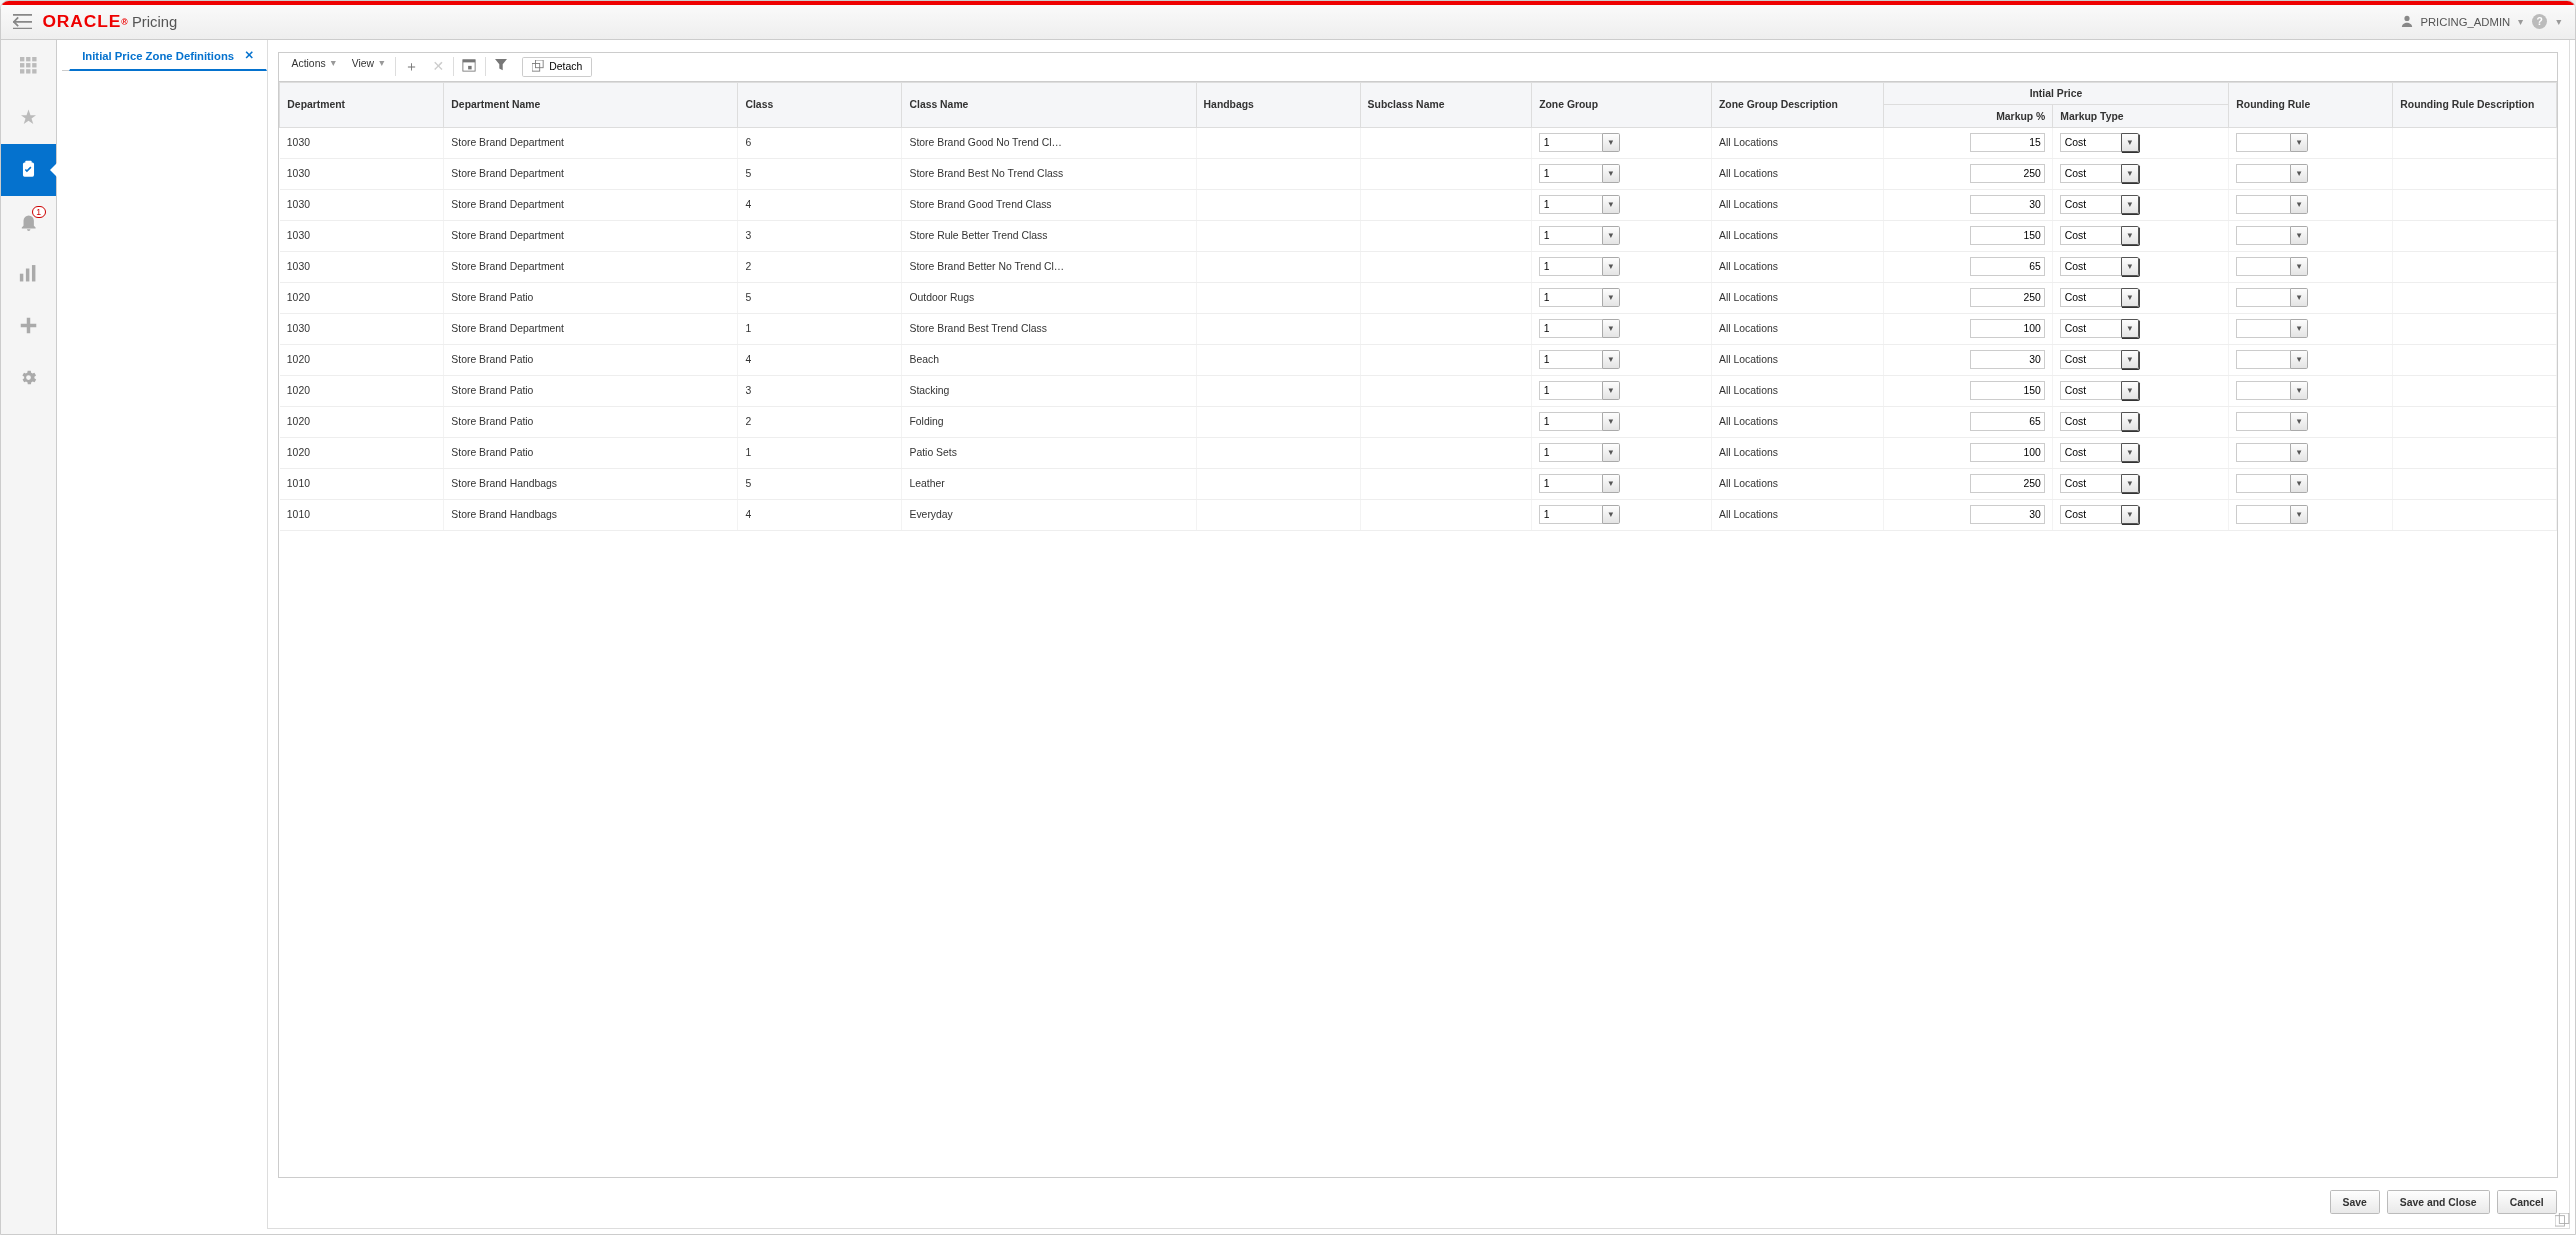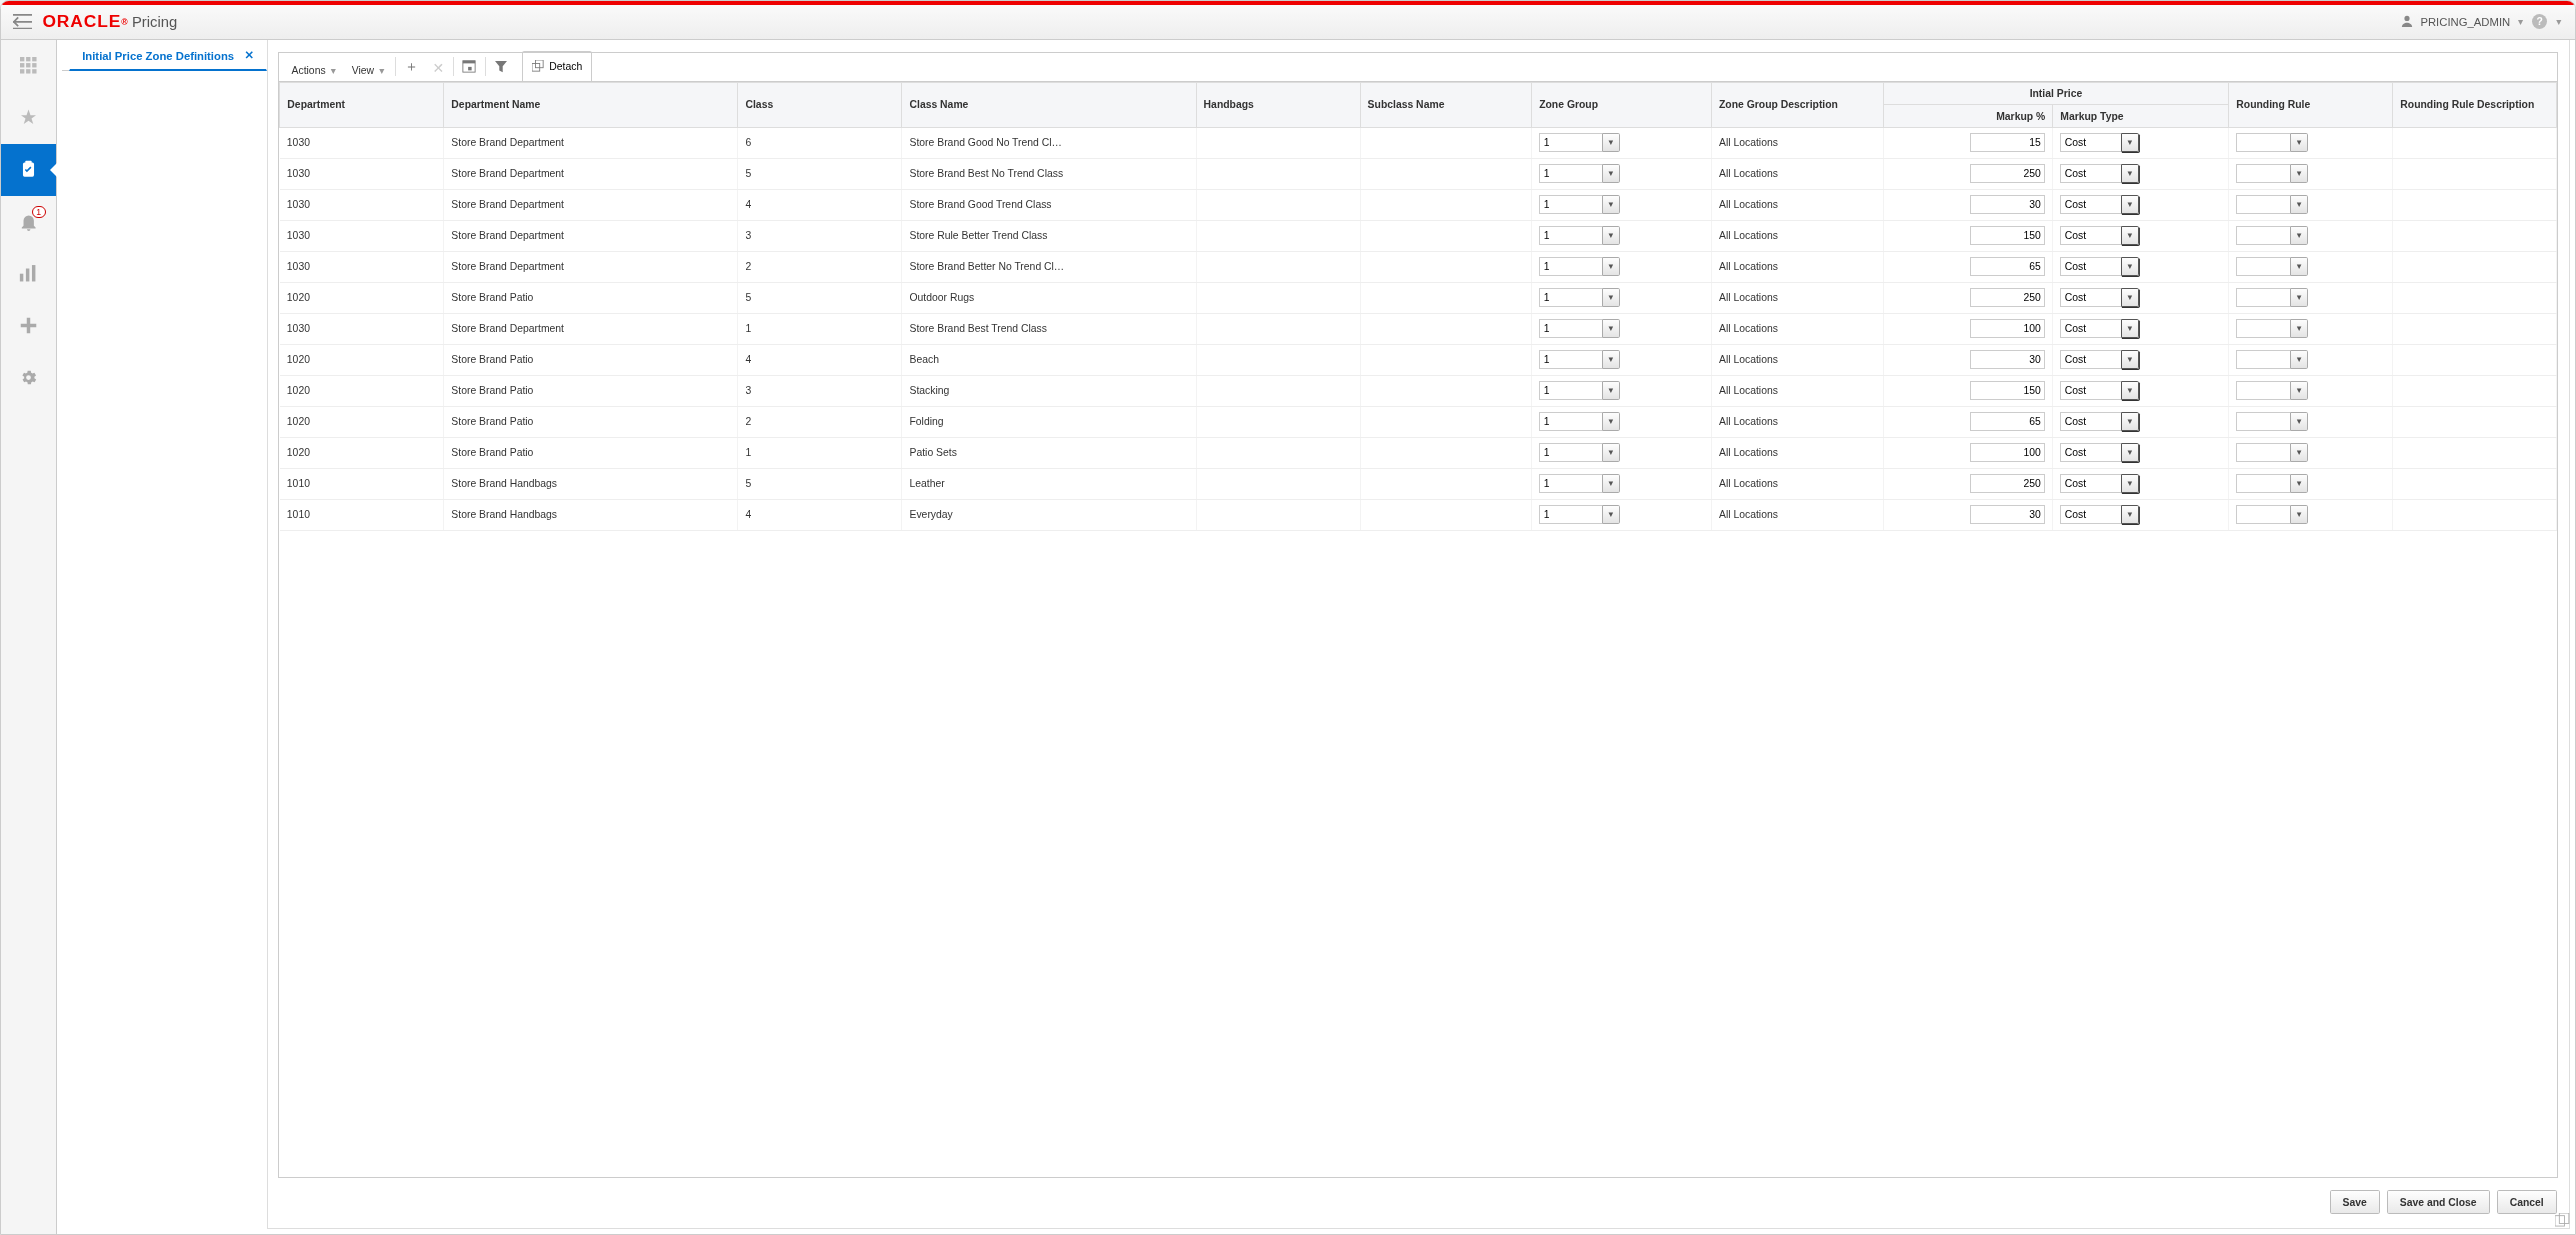--- a/index.html
+++ b/index.html
@@ -20,25 +20,25 @@
 .sidebar .sb-item.active{background:#0572ce;color:#fff}
 .sidebar .sb-item.active::after{content:"";position:absolute;right:-0.9px;top:50%;transform:translateY(-50%);border:7px solid transparent;border-right-color:#fff}
 .badge{position:absolute;top:10.4px;right:10.4px;background:#fff;border:0.9px solid #c00;color:#c00;border-radius:7px;font-size:8.7px;padding:0 3.5px;line-height:10.4px}
 .main{flex:1;display:flex;flex-direction:row;min-width:0;padding:0 5.2px 5.2px 5.2px}
 .tabs{height:29.5px;display:flex;align-items:flex-end;border-bottom:0.9px solid #ccc;padding-left:7px;margin-top:1.7px}
 .tab{height:29px;padding:0 12px;display:flex;align-items:center;gap:10.4px;border:0.9px solid transparent;border-bottom:none;font-size:11.3px;cursor:pointer}
 .tab.active{color:#0572ce;font-weight:bold;border-bottom:2.6px solid #0572ce;margin-bottom:-0.9px;background:#fff}
 .tab .close{color:#0572ce;font-weight:bold;font-size:11.3px}
 .content{flex:1;background:#fff;border:0.9px solid #ddd;border-top:none;padding:12px 10.4px;display:flex;flex-direction:column;min-height:0}
 .toolbar{height:29.5px;border:0.9px solid #ccc;border-bottom:none;background:#fff;display:flex;align-items:center;padding:0 5.2px}
-.tb-btn{height:18px;display:inline-flex;align-items:flex-end;padding:0 7px;font-size:10.4px;color:#333;cursor:pointer;gap:3.5px}
+.tb-btn{height:18px;display:inline-flex;align-items:flex-start;padding:0 7px;font-size:10.4px;color:#333;cursor:pointer;gap:3.5px}
 .tb-sep{width:0.9px;height:19px;background:#ddd;margin:0 1.7px}
 .tb-icon{color:#777;font-size:14px}
 .tb-icon.disabled{color:#ccc}
-.detach-btn{border:0.9px solid #ccc;border-radius:1.7px;height:32px;margin-left:8.7px;padding:0 8.7px;font-size:10.4px;display:inline-flex;align-items:center;gap:5.2px;cursor:pointer}
+.detach-btn{border:0.9px solid #ccc;border-radius:1.7px;height:20px;margin-left:8.7px;padding:0 8.7px;font-size:10.4px;display:inline-flex;align-items:center;gap:5.2px;cursor:pointer}
 .grid{flex:1;overflow:auto;border:0.9px solid #ccc}
 table{border-collapse:collapse;width:100%;font-size:10.4px;color:#333}
 th{background:#f5f6f8;text-align:left;padding:5.2px 7px;border:0.9px solid #ddd;font-weight:bold;font-size:10.4px}
 th.group{text-align:center}
 td{padding:5.2px 7px;border-bottom:0.9px solid #eee;border-right:0.9px solid #f3f3f3;height:31px}
 td.num{text-align:right}
 .inp{width:63px;height:19px;border:0.9px solid #ccc;background:#fff;padding:0 3.5px;font-size:10.4px}
 .sel-wrap{display:inline-flex;align-items:center}
 .sel-wrap .inp{border-right:none}
 .sel-btn{width:17.4px;height:19px;border:0.9px solid #aaa;background:linear-gradient(#fdfdfd,#e4e4e4);display:inline-flex;align-items:center;justify-content:center;font-size:7.8px;color:#555;cursor:pointer;border-radius:0 1.7px 1.7px 0}

